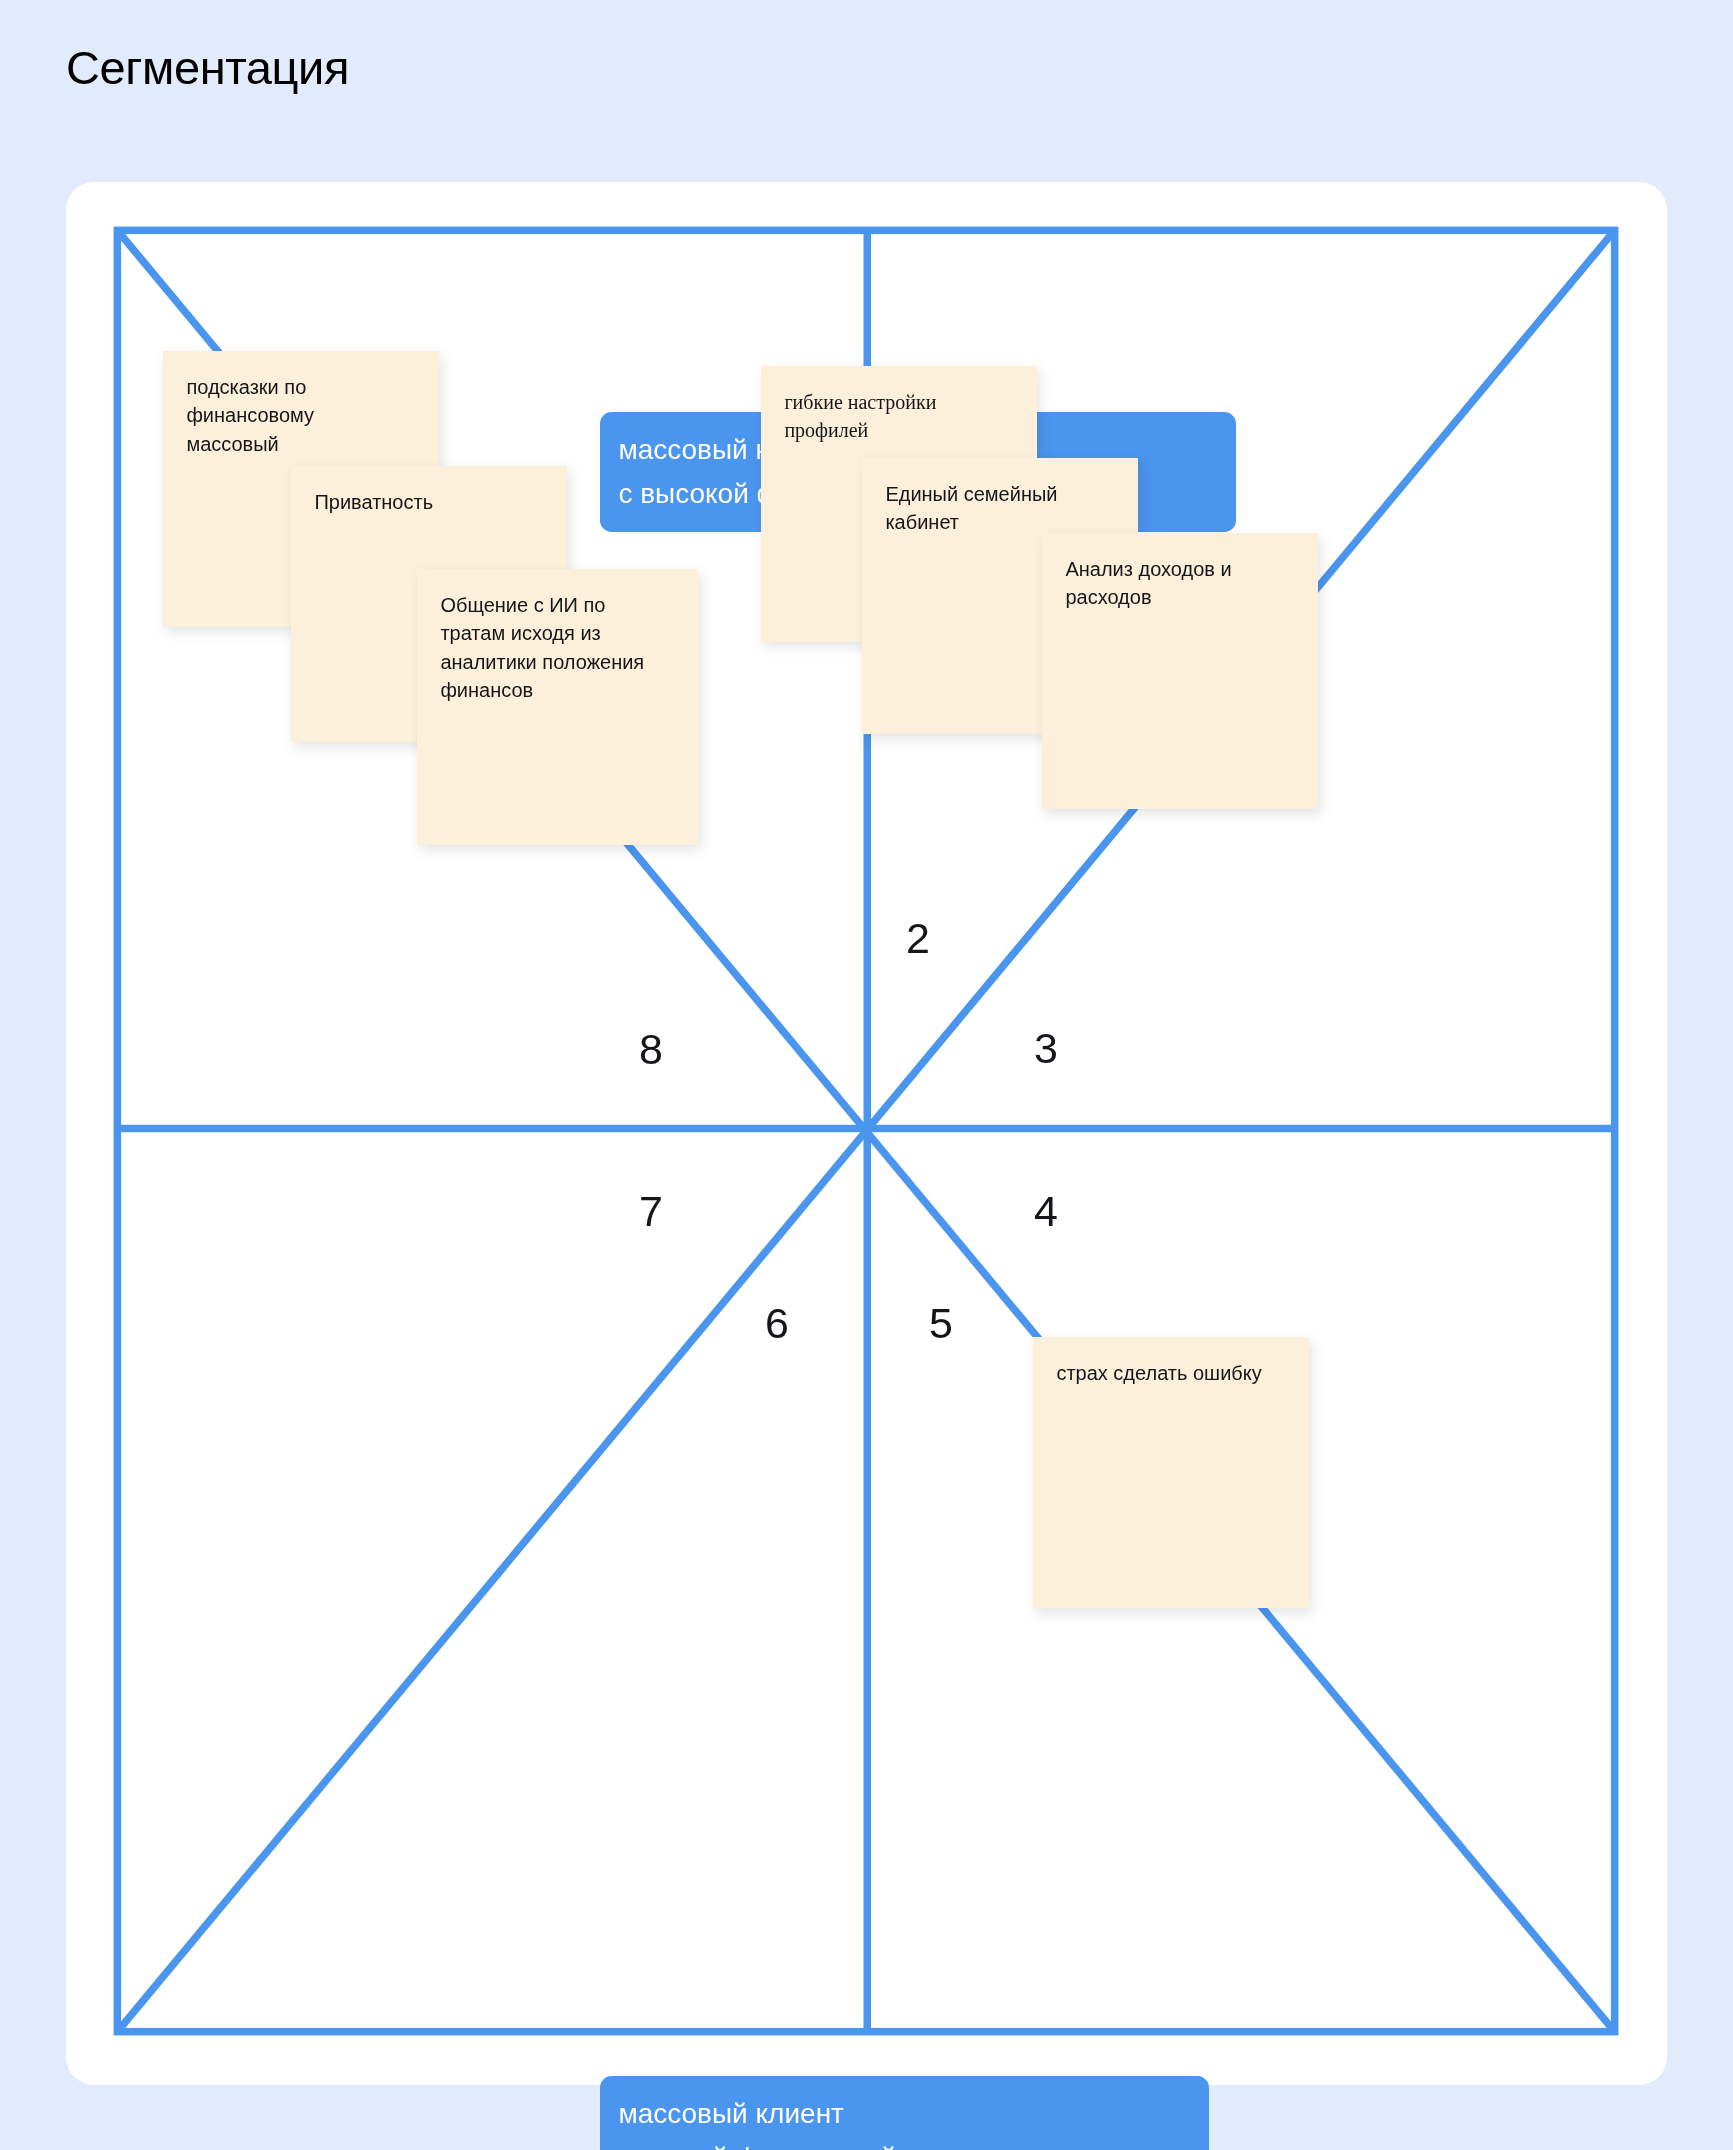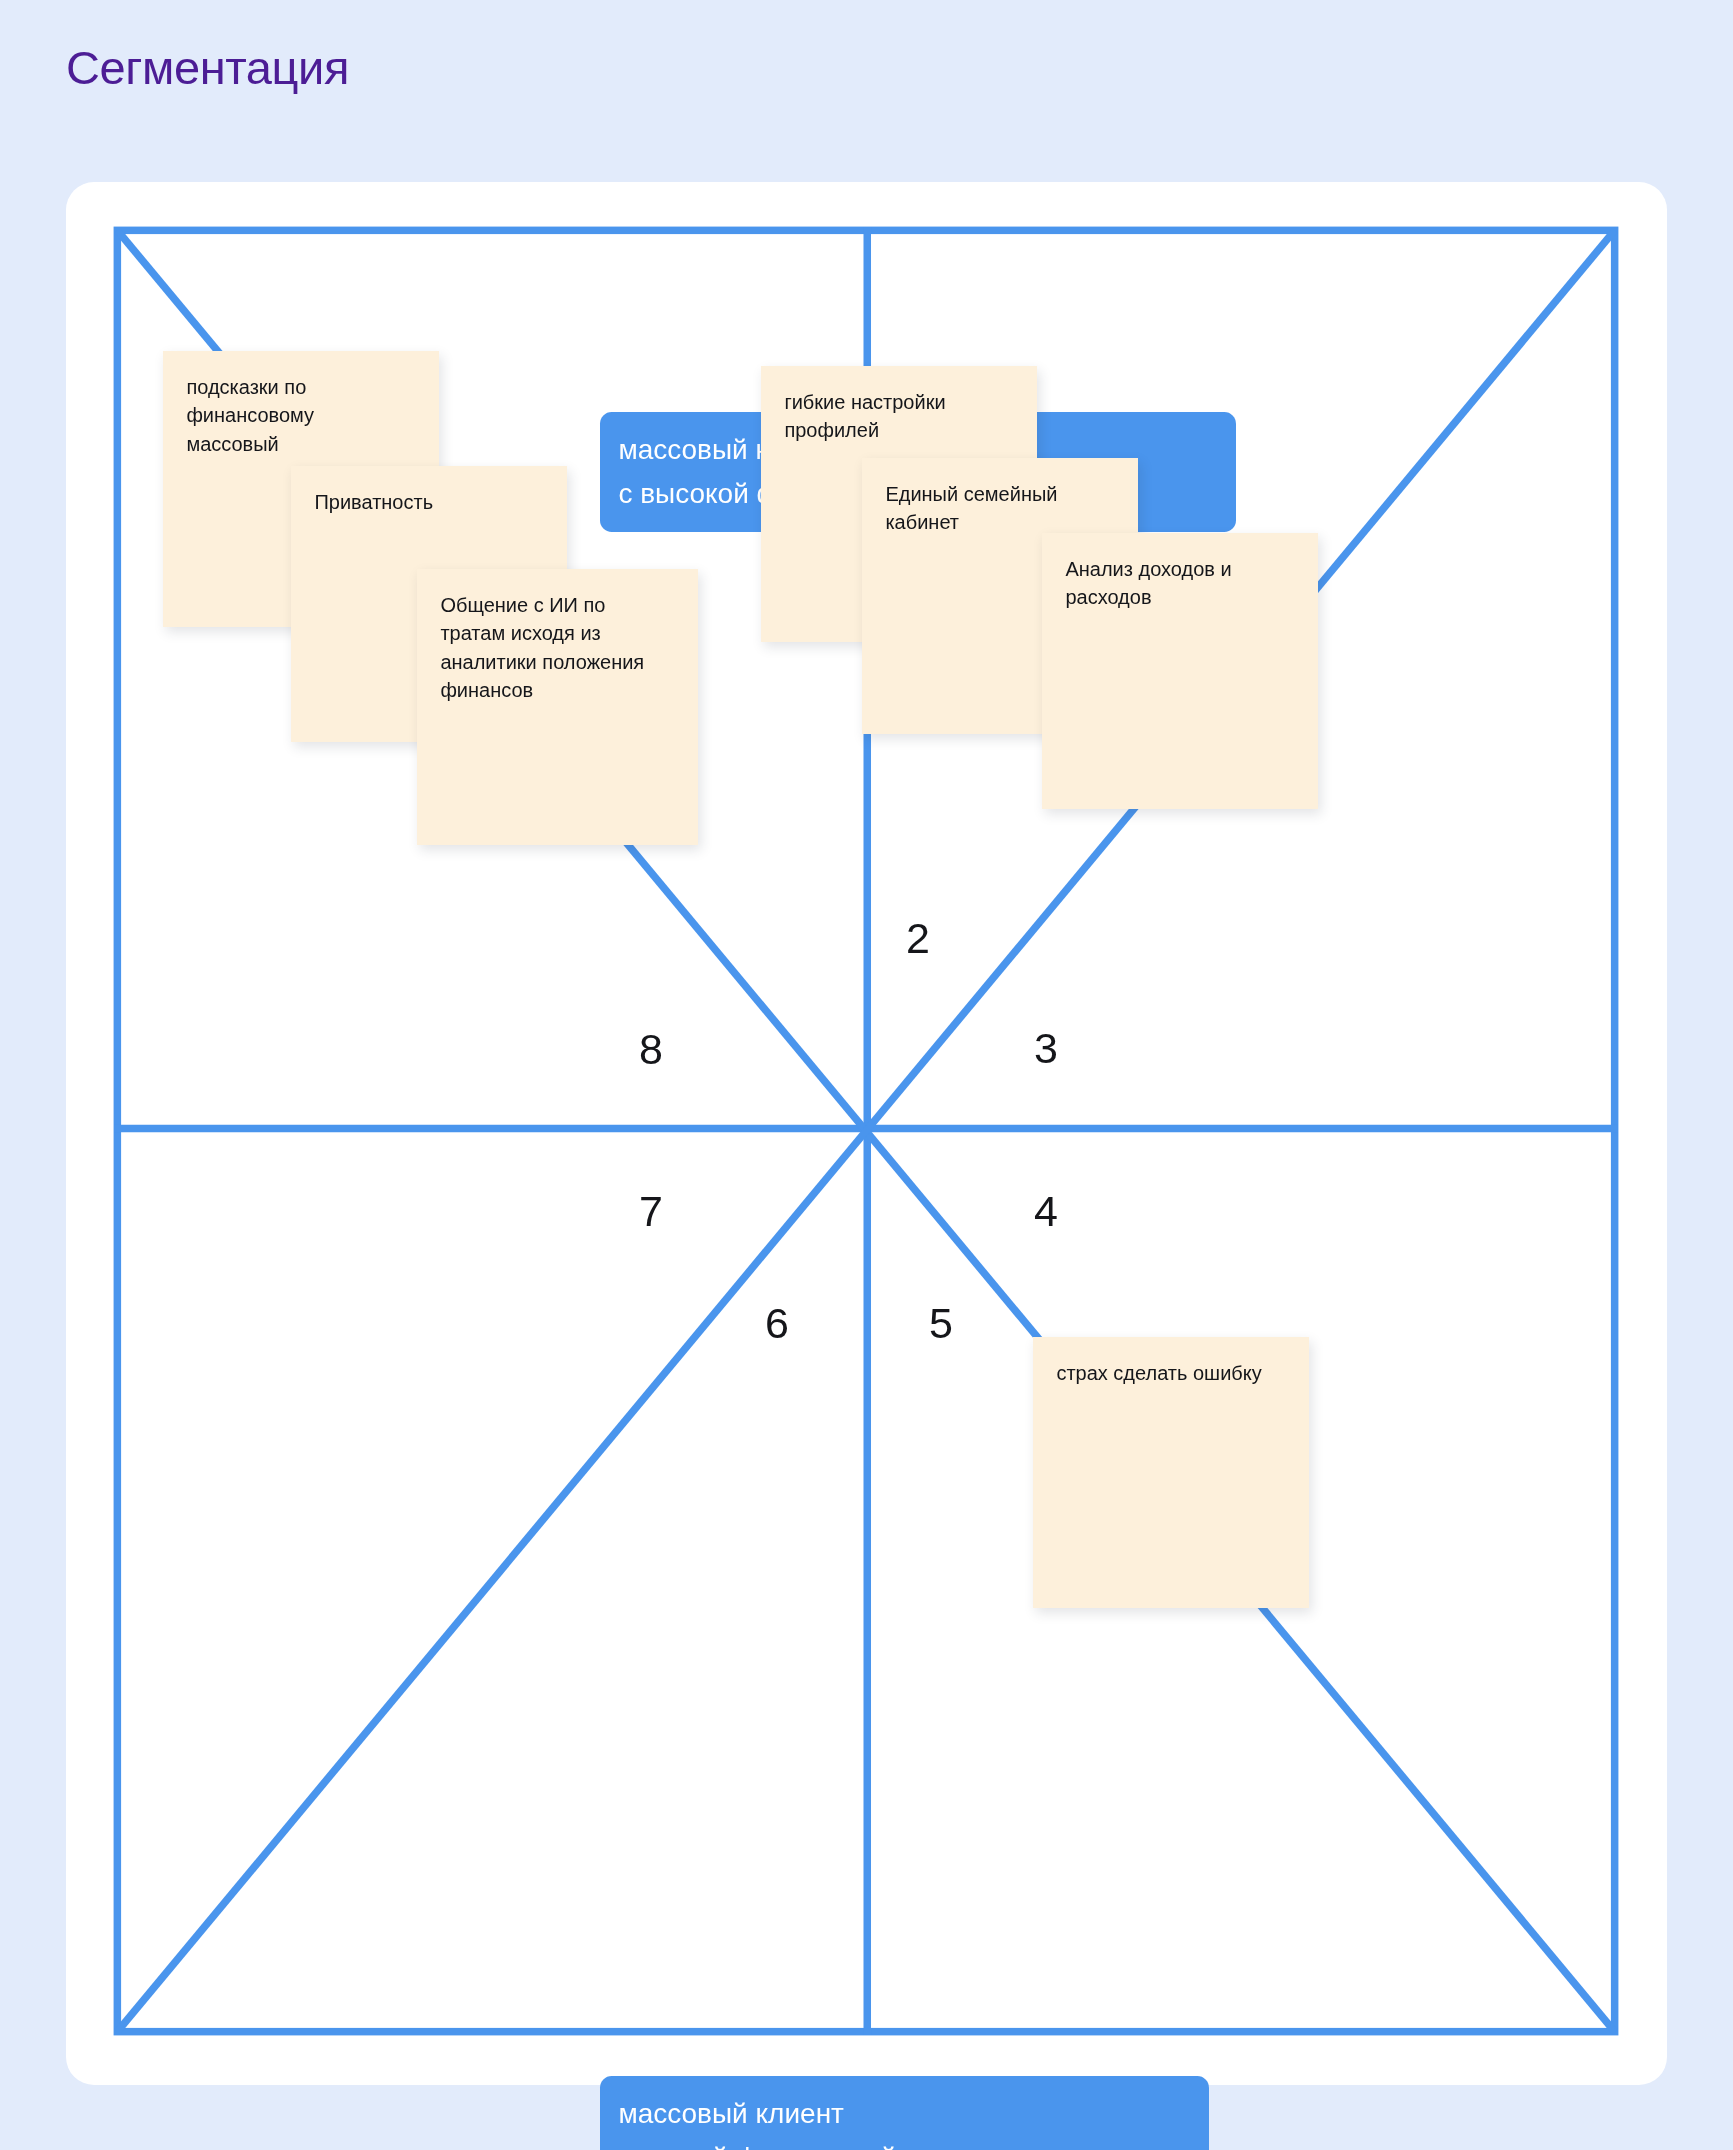--- a/index.html
+++ b/index.html
@@ -15,21 +15,21 @@
     font-family: "Liberation Sans", "DejaVu Sans", sans-serif;
     position: relative;
   }
 
   #page-title {
     position: absolute;
     left: 66px;
     top: 40px;
     font-size: 47px;
     font-weight: 400;
-    color: #4c1d95;
+    color: #000000;
     letter-spacing: -0.4px;
     line-height: 1.2;
     white-space: nowrap;
     text-align: center;
   }
 
   #board-card {
     position: absolute;
     left: 66px;
     top: 182px;
@@ -152,21 +152,21 @@
 
   <div class="note" style="left:97px;  top:169px; width:276px; height:276px;">подсказки по
 финансовому
 массовый</div>
   <div class="note" style="left:225px;  top:284px; width:276px; height:276px;">Приватность</div>
   <div class="note" style="left:351px;  top:387px; width:281px; height:276px;">Общение с ИИ по
 тратам исходя из
 аналитики положения
 финансов</div>
 
-  <div class="note" style="left:695px;  top:184px; width:276px; height:276px;">гибкие настройки
+  <div class="note" style="left:695px;  top:184px; width:276px; height:276px;font-family:Liberation Serif, serif;">гибкие настройки
 профилей</div>
   <div class="note" style="left:796px;  top:276px; width:276px; height:276px;">Единый семейный
 кабинет</div>
   <div class="note" style="left:976px; top:351px; width:276px; height:276px;">Анализ доходов и
 расходов</div>
 
   <div class="note" style="left:967px; top:1155px; width:276px; height:271px;">страх сделать ошибку</div>
 
 </div>
 

